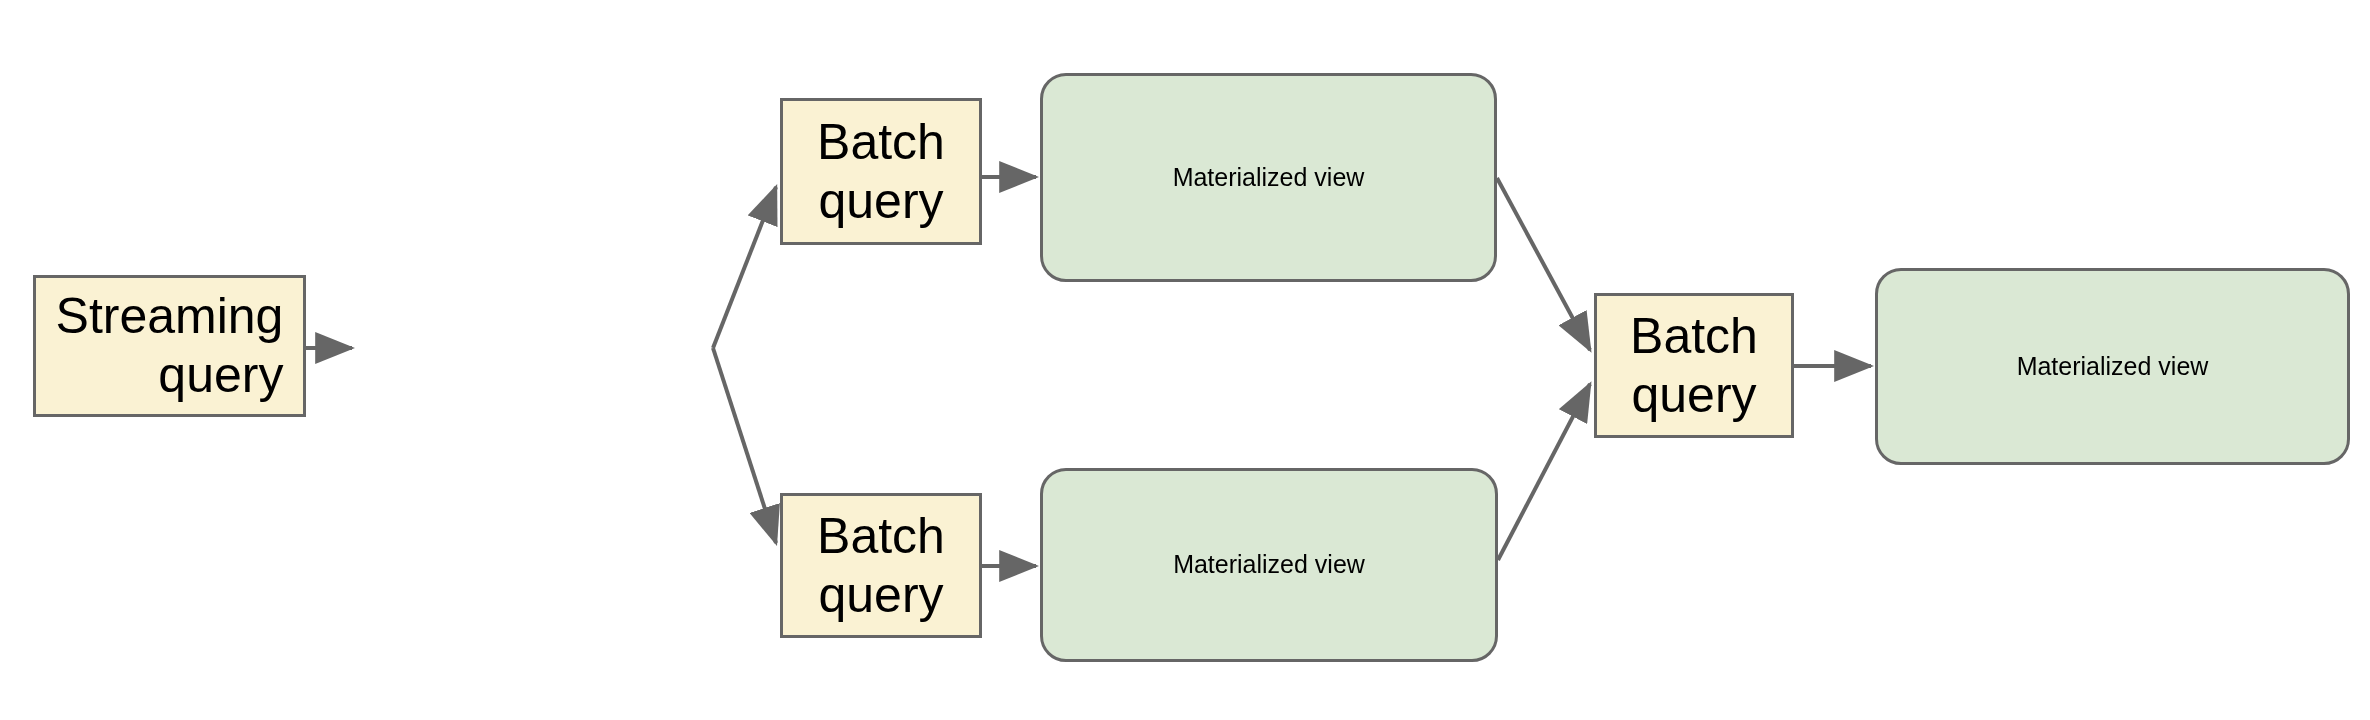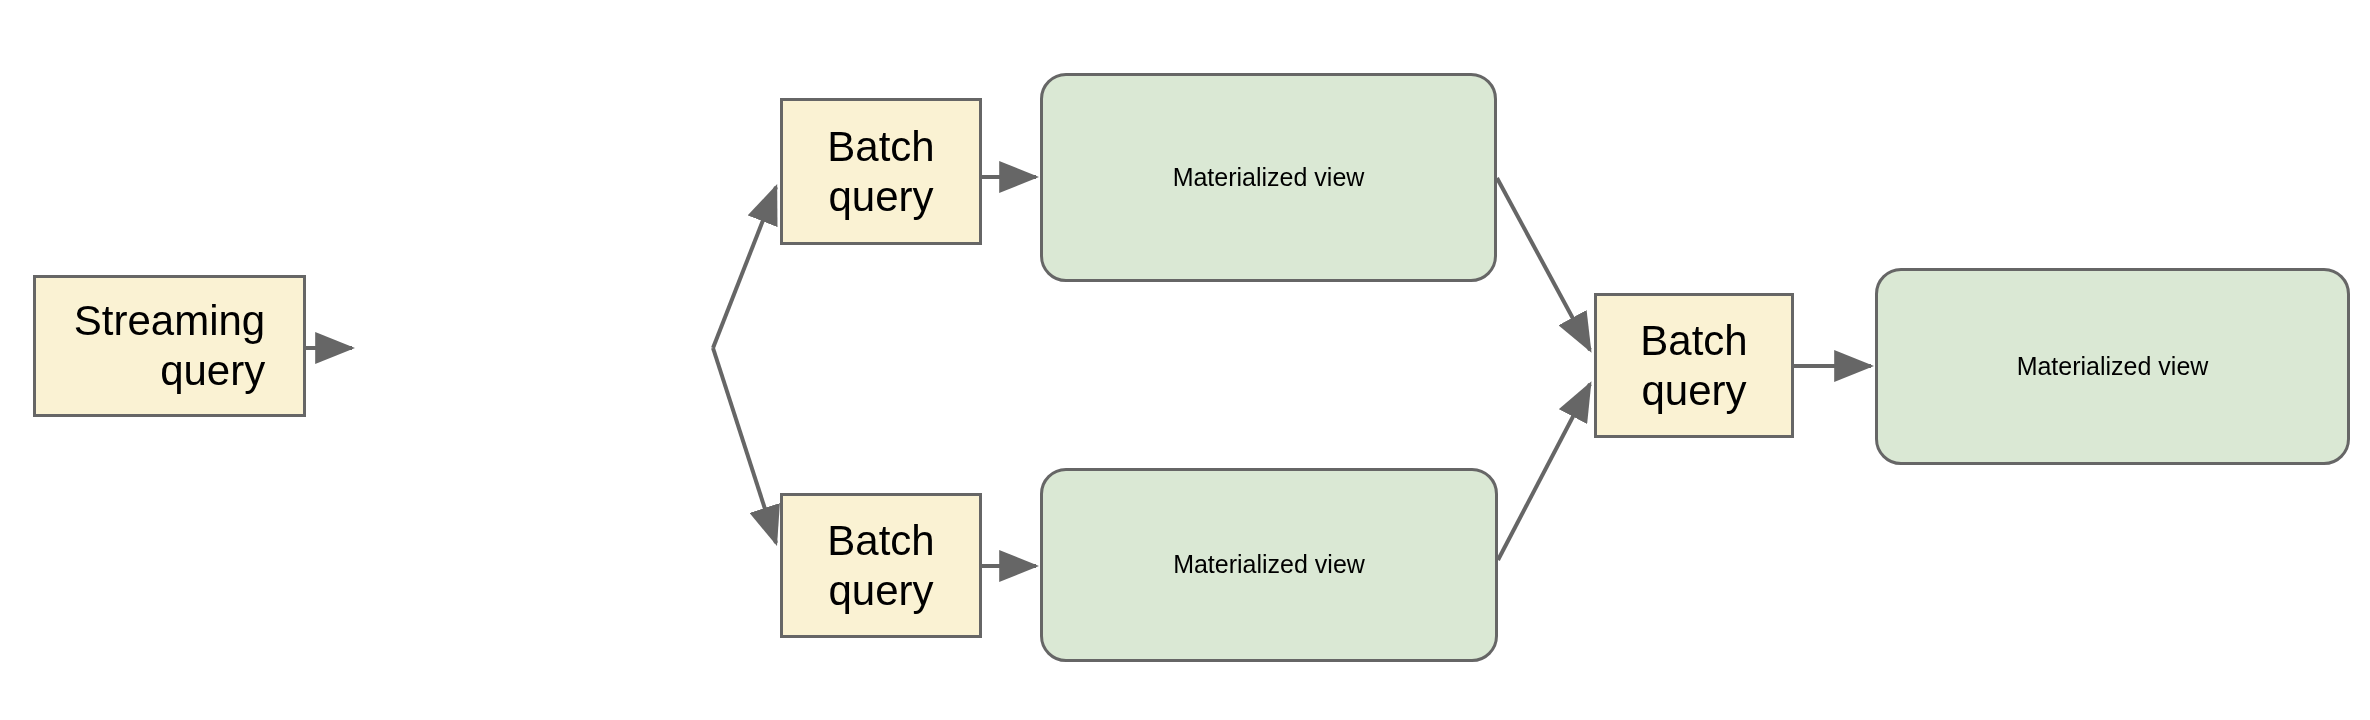--- a/index.html
+++ b/index.html
@@ -43,21 +43,21 @@
     border-radius: 0;
   }
   .node-store {
     background: #DAE8D4;
     border-radius: 26px;
   }
   .label-1line {
     font-size: 25px;
   }
   .label-2line {
-    font-size: 42px;
+    font-size: 50px;
   }
 </style>
 </head>
 <body style="background: rgb(255, 255, 255);">
 
 <div id="diagram-canvas" style="background: rgb(255, 255, 255);">
 
   <svg id="edge-layer" viewBox="0 0 2370 720" width="2370" height="720" xmlns="http://www.w3.org/2000/svg">
     <defs>
       <marker id="arrowhead" markerWidth="10" markerHeight="8" refX="9.2" refY="4" orient="auto" markerUnits="strokeWidth">

